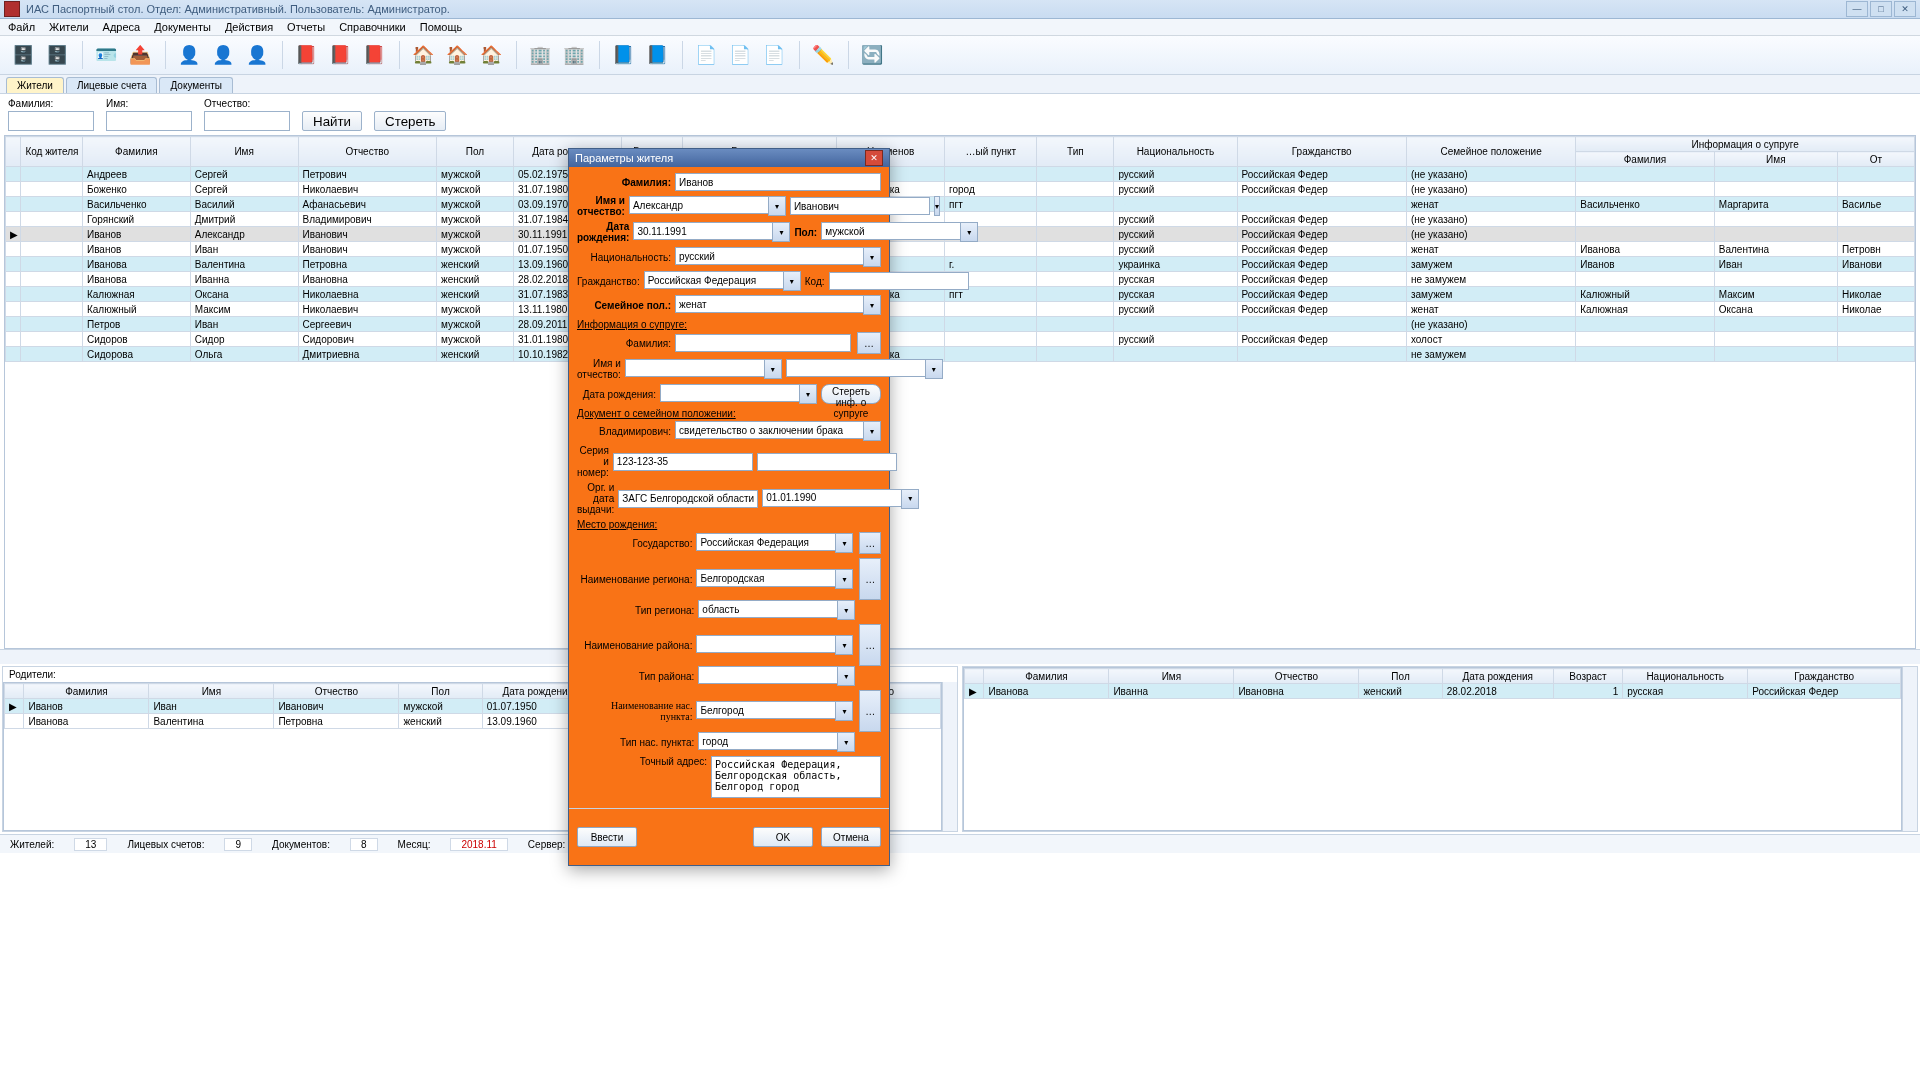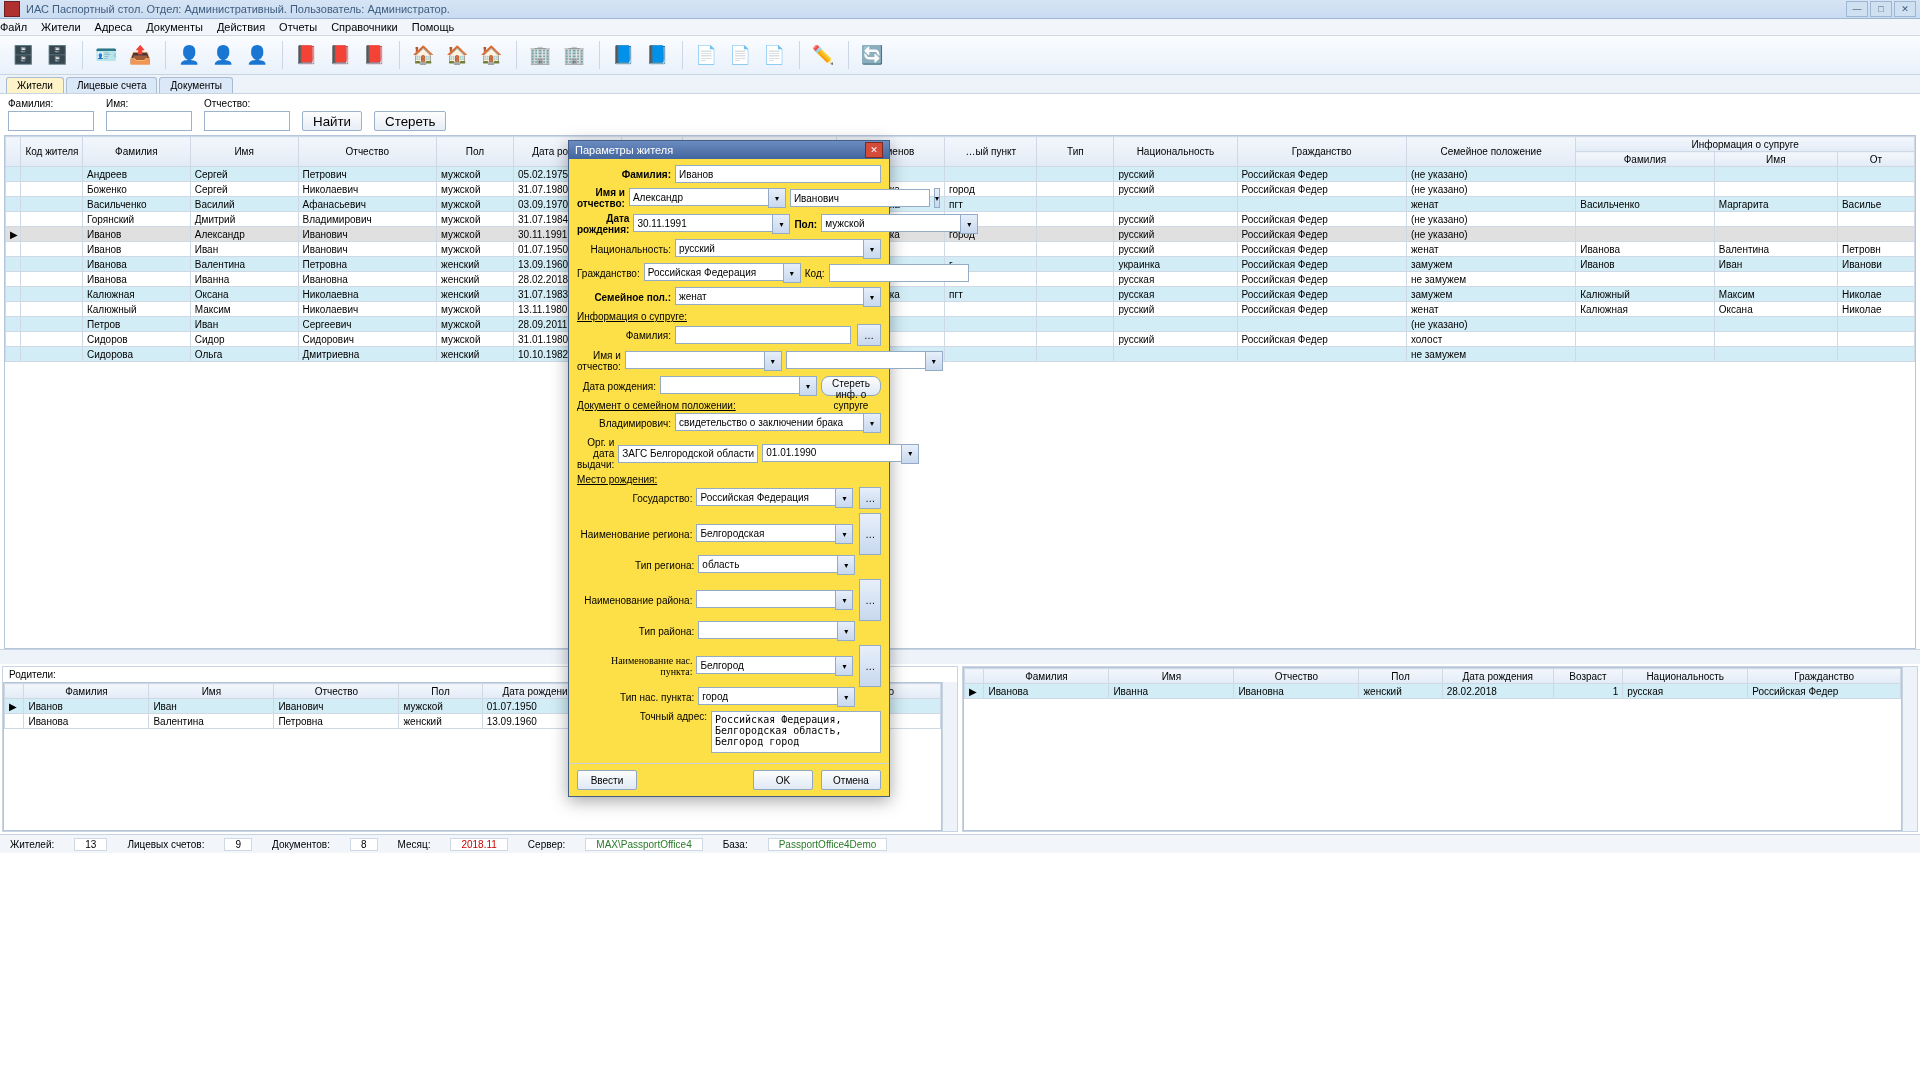--- a/index.html
+++ b/index.html
@@ -1,20 +1,20 @@
 <!DOCTYPE html>
 <html><head>
 <meta charset="utf-8">
 <style>
 html,body{margin:0;padding:0;font-family:Tahoma,Verdana,sans-serif;font-size:11px;color:#000;background:#fff;overflow:hidden;width:1920px;height:1080px;}
 .titlebar{height:18px;background:linear-gradient(#d6e5f5,#c9dcf1);border-bottom:1px solid #9db7d3;display:flex;align-items:center;padding:0 4px;color:#3f5d7f;}
 .titlebar .icon{width:14px;height:14px;background:#b03030;margin-right:6px;border:1px solid #702020;}
 .titlebar .spacer{flex:1;}
 .winbtn{width:20px;height:14px;background:#cfe0f1;border:1px solid #9db7d3;margin-left:2px;display:flex;align-items:center;justify-content:center;font-size:9px;}
-.menubar{height:16px;background:#f2f6fb;border-bottom:1px solid #d0d8e0;display:flex;align-items:center;gap:14px;padding:0 0;}
+.menubar{height:16px;background:#f2f6fb;border-bottom:1px solid #d0d8e0;display:flex;align-items:center;gap:14px;padding:0 8px;}
 .menubar span{cursor:default;}
 .toolbar{height:38px;background:linear-gradient(#fafcff,#e9f1fb);border-bottom:1px solid #c8d4e2;display:flex;align-items:center;gap:6px;padding:0 10px;}
 .tbico{width:28px;height:28px;border-radius:4px;display:flex;align-items:center;justify-content:center;font-size:18px;}
 .tbsep{width:1px;height:28px;background:#cbd7e6;margin:0 4px;}
 .tabstrip{height:18px;background:#eef3fa;border-bottom:1px solid #c8d4e2;display:flex;align-items:flex-end;padding:0 6px;gap:2px;}
 .tab{padding:2px 10px;border:1px solid #a8bcd3;border-bottom:none;background:#dae8f7;border-radius:3px 3px 0 0;font-size:10px;}
 .tab.active{background:#fff4c9;}
 .searchbar{padding:4px 8px;display:flex;align-items:flex-end;gap:12px;}
 .searchfield{display:flex;flex-direction:column;}
 .searchfield label{font-size:10px;margin-bottom:2px;}
@@ -27,35 +27,35 @@
 .grid .zebra td{background:#d2edf6;}
 .grid .normal td{background:#fff;}
 .grid .selrow td{background:#e0e0e0;}
 .hscroll{height:14px;background:#eef3fa;border-top:1px solid #c8d4e2;}
 .bottomarea{display:flex;height:170px;}
 .panel{flex:1;border:1px solid #c8d4e2;margin:2px;display:flex;flex-direction:column;}
 .panelhead{padding:2px 6px;font-size:10px;}
 .statusbar{height:18px;background:#f2f6fb;border-top:1px solid #c8d4e2;display:flex;align-items:center;gap:20px;padding:0 10px;font-size:10px;}
 .statusbar .v{background:#fff;border:1px solid #cfd9e6;padding:0 10px;}
 
-.modal-overlay{position:absolute;left:568px;top:140px;width:320px;background:#fde047;border:1px solid #415f88;box-shadow:0 4px 16px rgba(0,0,0,.35);}
+.modal-overlay{position:absolute;left:568px;top:148px;width:320px;background:#f97316;border:1px solid #415f88;box-shadow:0 4px 16px rgba(0,0,0,.35);}
 .modal-title{background:linear-gradient(#6a8cc0,#43659e);color:#fff;height:18px;display:flex;align-items:center;padding:0 6px;font-size:11px;}
 .modal-title .spacer{flex:1;}
 .modal-close{width:16px;height:14px;background:#d54b3a;color:#fff;display:flex;align-items:center;justify-content:center;border:1px solid #7a2a20;font-size:9px;}
 .modal-body{padding:6px 8px;}
 .frow{display:flex;align-items:center;margin-bottom:4px;gap:4px;}
 .flabel{width:94px;text-align:right;font-size:10px;}
 .flabel.bold{font-weight:bold;}
 .finput{flex:1;height:16px;border:1px solid #94abc6;background:#fff;font-size:10px;padding:0 3px;}
 .fcombo{display:flex;flex:1;}
 .fcombo input{flex:1;height:16px;border:1px solid #94abc6;border-right:none;font-size:10px;padding:0 3px;}
 .ddbtn{width:16px;height:18px;border:1px solid #94abc6;background:linear-gradient(#e7effa,#c8d8ee);font-size:8px;display:flex;align-items:center;justify-content:center;}
 .ellbtn{width:22px;height:20px;border:1px solid #94abc6;background:linear-gradient(#e7effa,#c8d8ee);font-size:10px;margin-left:2px;display:flex;align-items:center;justify-content:center;}
 .sectionhead{font-size:10px;text-decoration:underline;margin:4px 0 2px;}
-.modal-buttons{display:flex;padding:6px 8px;gap:8px;border-top:1px solid #c6d2e2;}
+.modal-buttons{display:flex;padding:18px 8px;gap:8px;border-top:1px solid #c6d2e2;}
 .modal-buttons .spacer{flex:1;}
 .mbtn{min-width:60px;height:20px;border:1px solid #8fa7c4;background:linear-gradient(#fdfdfd,#dfe9f5);border-radius:2px;font-size:10px;}
 .textarea{flex:1;height:36px;border:1px solid #94abc6;background:#fff;font-size:10px;padding:2px 3px;resize:none;}
 .subscroll{width:14px;background:#eef3fa;border-left:1px solid #c8d4e2;}
 .gridwrap{display:flex;flex:1;min-height:0;}
 .gridwrap .grid{flex:1;}
 .num{text-align:right !important;}
 </style>
 </head>
 <body>
@@ -648,20 +648,25 @@
     </div>
     <div class="sectionhead">Документ о семейном положении:</div>
     <div class="frow">
         <div class="flabel">Владимирович:</div>
         <div class="fcombo">
           <input value="свидетельство о заключении брака" style="">
           <div class="ddbtn">▾</div>
         </div>
       </div>
     <div class="frow">
+        <div class="flabel">Серия и номер:</div>
+        <input class="finput" style="flex: 0 0 90px;" value="123-123-35">
+        <input class="finput" style="">
+      </div>
+    <div class="frow">
         <div class="flabel">Орг. и дата выдачи:</div>
         <input class="finput" value="ЗАГС Белгородской области" style="">
       <div class="fcombo" style="flex:0 0 80px;">
           <input value="01.01.1990" style="">
           <div class="ddbtn">▾</div>
         </div>
     </div>
     <div class="sectionhead">Место рождения:</div>
     <div class="frow">
         <div class="flabel" style="width:130px;">Государство:</div>

